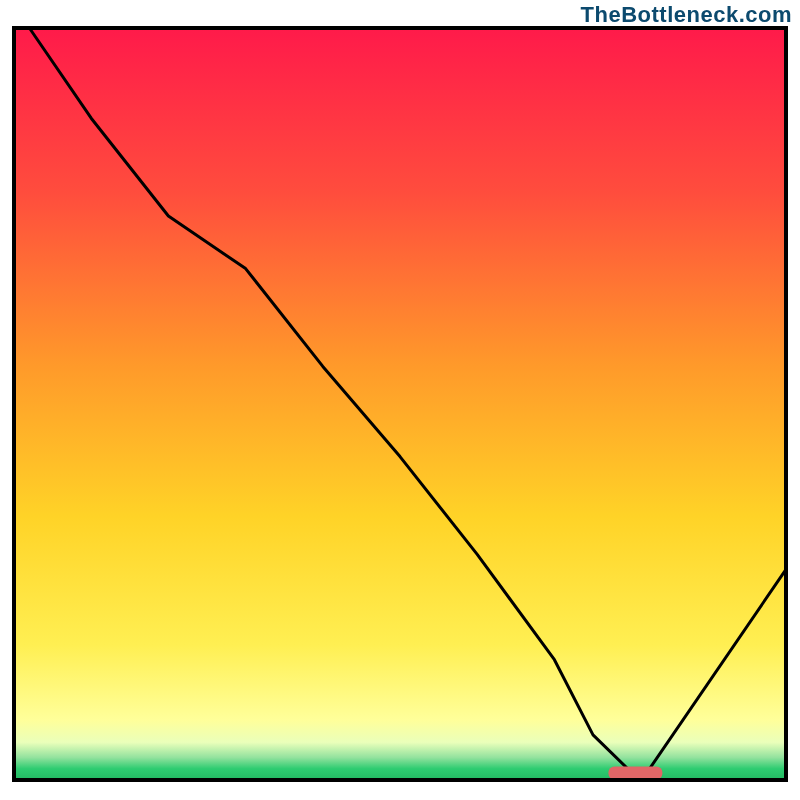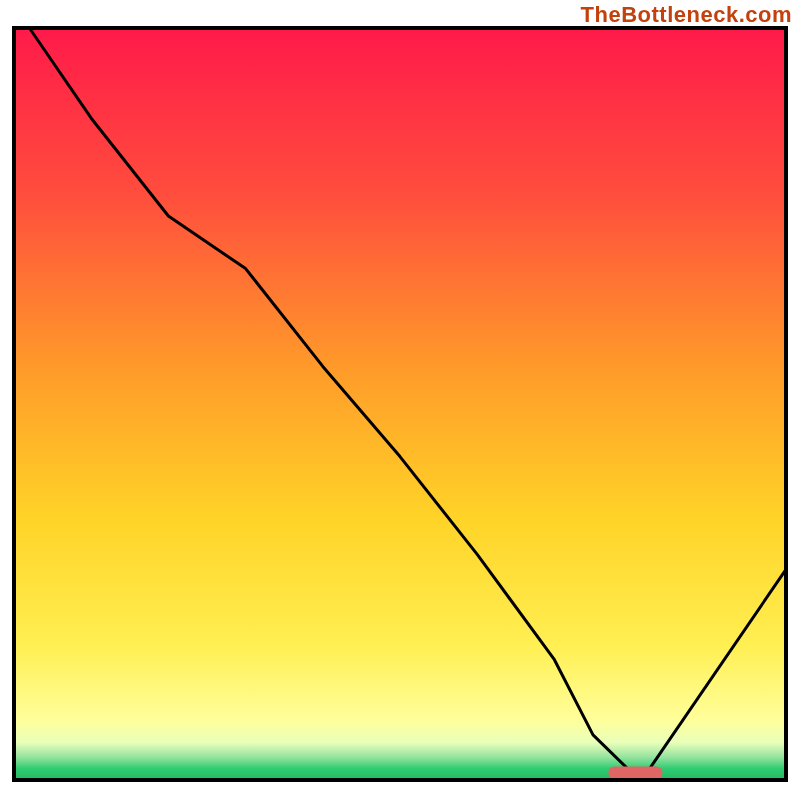--- a/index.html
+++ b/index.html
@@ -14,21 +14,21 @@
     position: relative;
     width: 800px;
     height: 800px;
   }
   .watermark {
     position: absolute;
     top: 2px;
     right: 8px;
     font-size: 22px;
     font-weight: 600;
-    color: #c2410c;
+    color: #0c4a6e;
     letter-spacing: 0.5px;
   }
   svg.chart {
     position: absolute;
     left: 0;
     top: 0;
   }
 </style>
 </head>
 <body>

